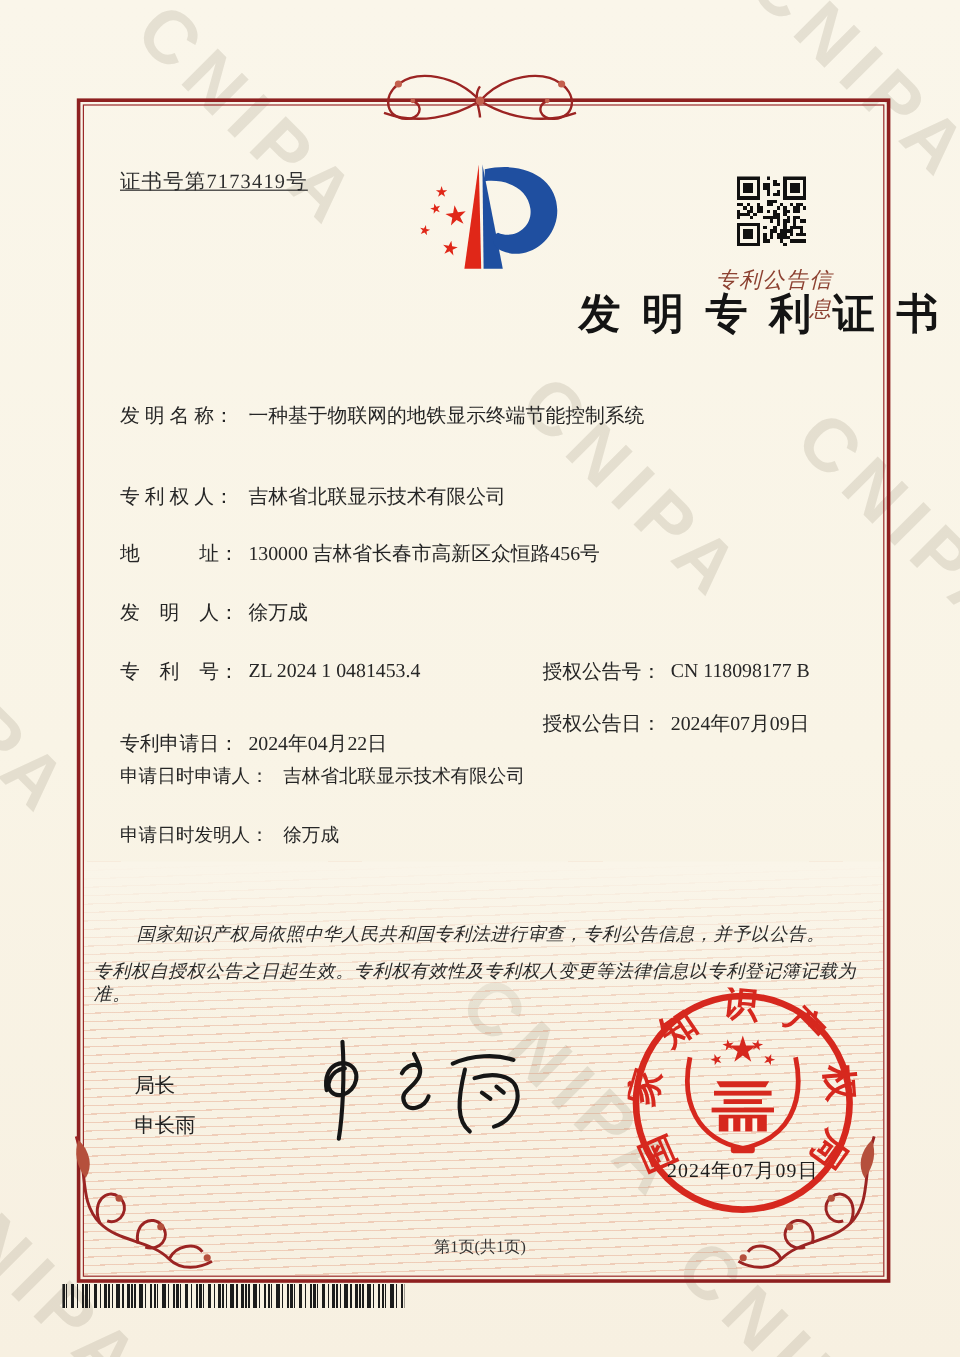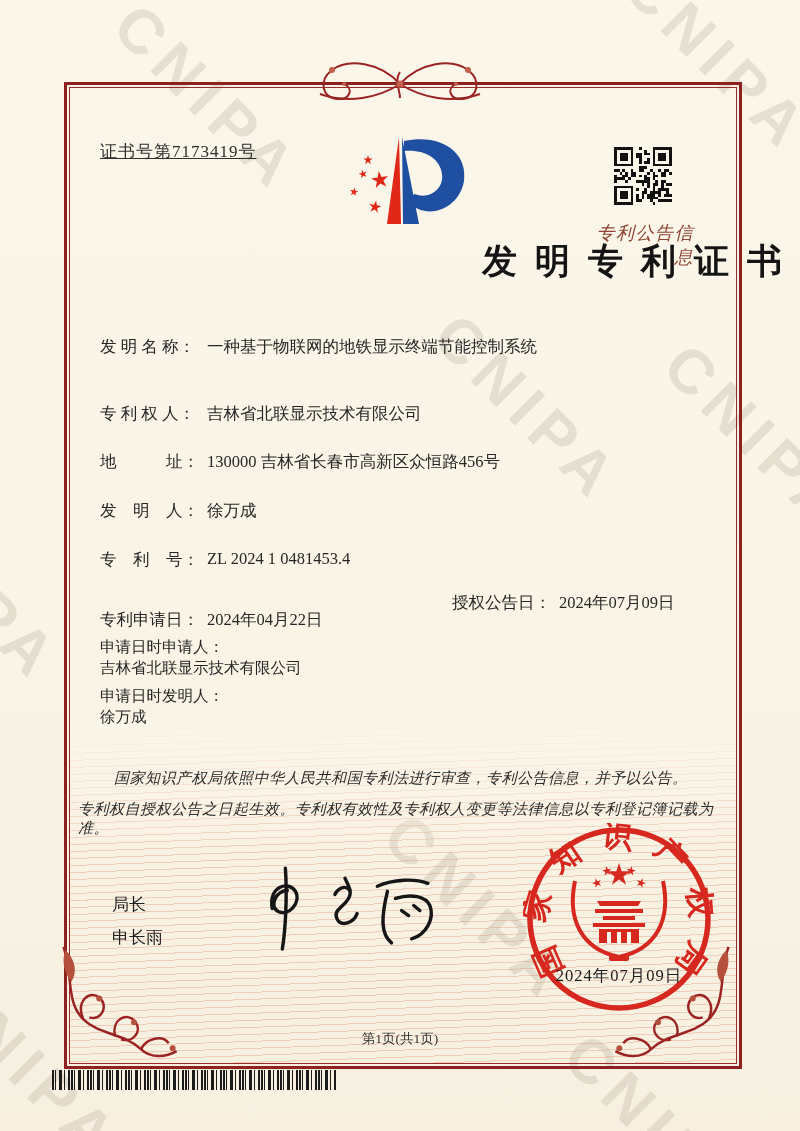--- a/index.html
+++ b/index.html
@@ -18,21 +18,21 @@
          background:repeating-linear-gradient(178deg,rgba(221,136,104,0.34) 0px,rgba(221,136,104,0.34) 1px,rgba(250,245,233,0) 1px,rgba(250,245,233,0) 7px);}
   .waves-fade{position:absolute;left:0;right:0;top:0;height:140px;
          background:linear-gradient(180deg,#faf5e9 0%,rgba(250,245,233,0) 100%);}
   
   .certno{font-size:17px;letter-spacing:1px;color:#2e2e2e;z-index:4;text-decoration:underline;}
   .title{left:0;width:100%;text-align:right;padding-left:18px;box-sizing:border-box;
          font-size:35px;font-weight:700;letter-spacing:18px;color:#141414;z-index:4;}
   .row{display:flex;font-size:16.5px;color:#262626;z-index:4;white-space:pre;justify-content:flex-end;}
   .lbl{display:inline-block;min-width:107px;white-space:pre;}
   .val{white-space:pre;}
-  .row-sm{font-size:15.5px;flex-direction:column;}
+  .row-sm{font-size:15.5px;}
   .row-sm .lbl{min-width:0;margin-right:12px;}
   .bodyline{font-style:italic;font-size:15px;letter-spacing:0.5px;color:#2a2a2a;z-index:4;}
   .qr-caption{font-style:italic;font-size:18px;letter-spacing:1.5px;color:#8d4232;text-align:right;z-index:4;}
   .sign{font-size:17px;color:#222;z-index:5;}
   .footer{left:0;width:100%;text-align:center;font-size:13.5px;color:#333;z-index:5;}
   .barcode{background:repeating-linear-gradient(90deg,
       #1b1b1b 0 2px,transparent 2px 3px,#1b1b1b 3px 4px,transparent 4px 7px,
       #1b1b1b 7px 10px,transparent 10px 12px,#1b1b1b 12px 13px,transparent 13px 16px,
       #1b1b1b 16px 18px,transparent 18px 19px);z-index:3;}
   .z3{z-index:3;} .z4{z-index:4;} .z5{z-index:5;} .z6{z-index:6;}
@@ -260,20 +260,24 @@
     <span class="val">130000 吉林省长春市高新区众恒路456号</span>
   </div>
   <div class="abs row" style="left:100px;top:500px">
     <span class="lbl">发　明　人：</span>
     <span class="val">徐万成</span>
   </div>
   <div class="abs row" style="left:100px;top:549px">
     <span class="lbl">专　利　号：</span>
     <span class="val">ZL 2024 1 0481453.4</span>
   </div>
+  <div class="abs row" style="left:452px;top:549px">
+    <span class="lbl">授权公告号：</span>
+    <span class="val">CN 118098177 B</span>
+  </div>
   <div class="abs row" style="left:100px;top:609px">
     <span class="lbl">专利申请日：</span>
     <span class="val">2024年04月22日</span>
   </div>
   <div class="abs row" style="left:452px;top:592px">
     <span class="lbl">授权公告日：</span>
     <span class="val">2024年07月09日</span>
   </div>
   <div class="abs row row-sm" style="left:100px;top:637px">
     <span class="lbl">申请日时申请人：</span>

